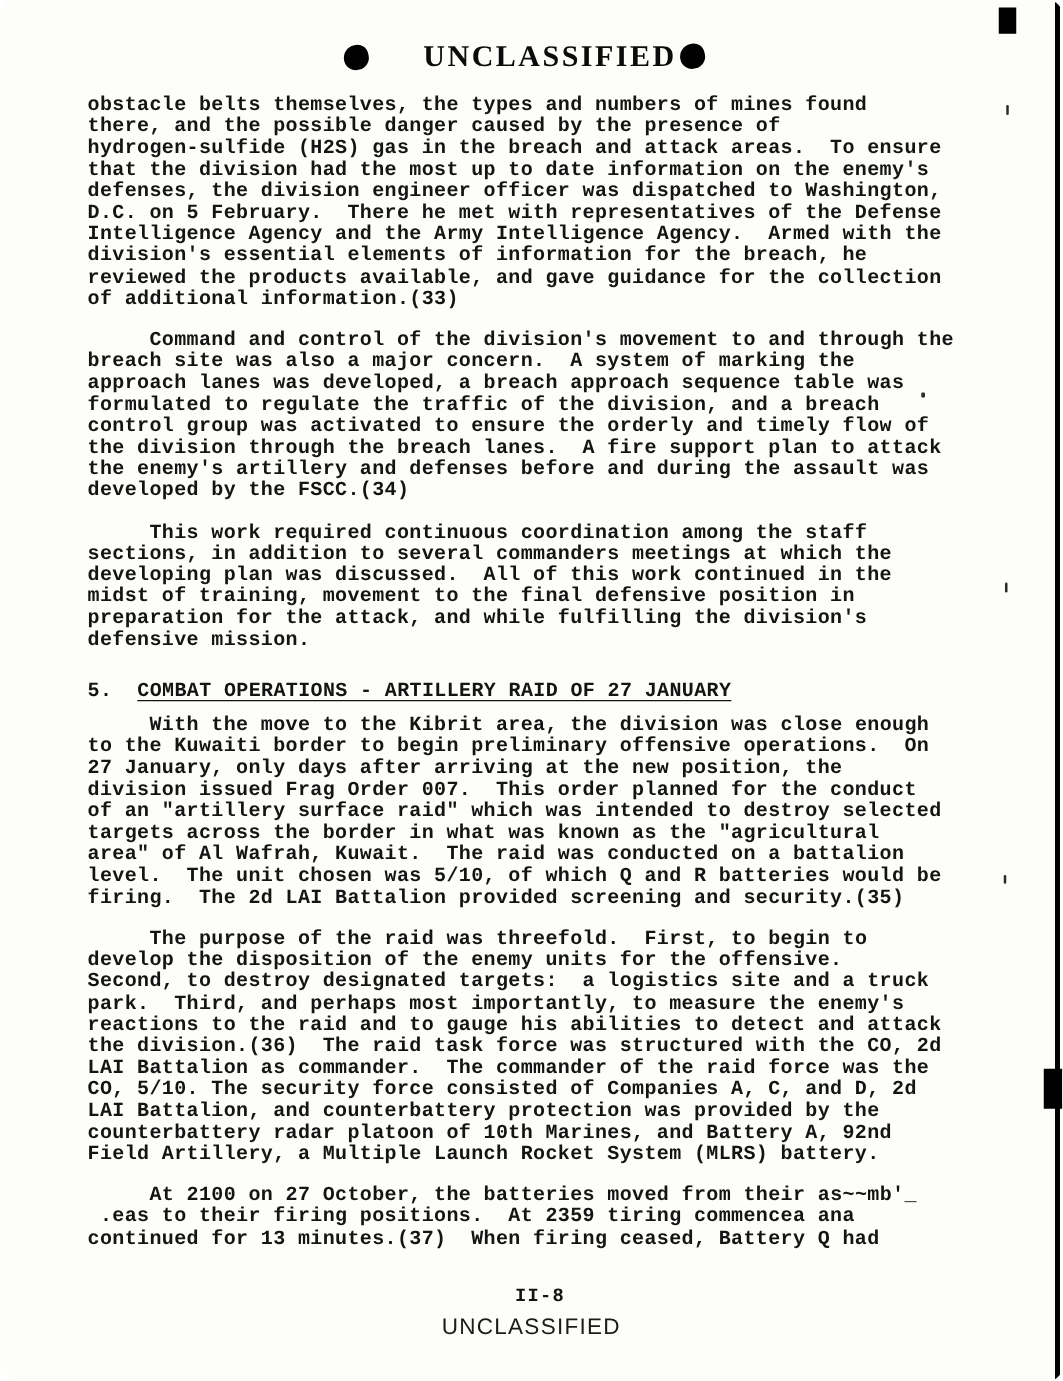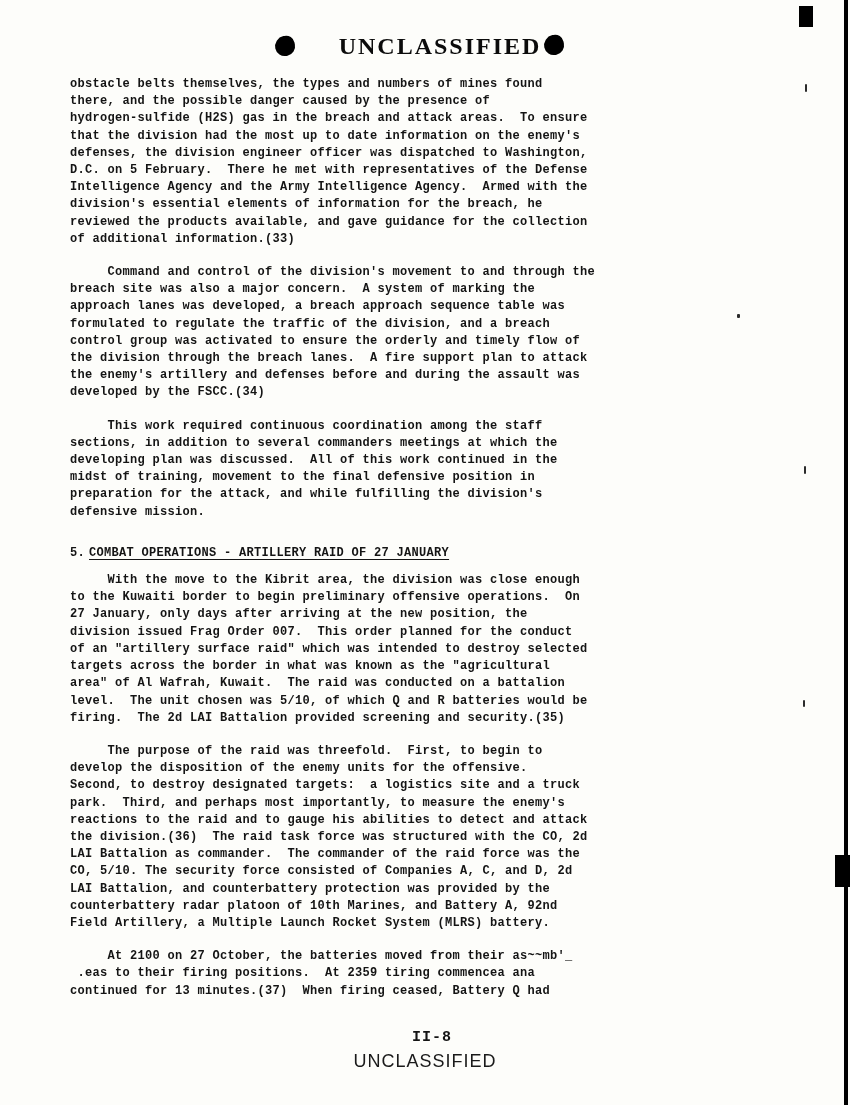--- a/index.html
+++ b/index.html
@@ -4,20 +4,21 @@
 <style>
   * { box-sizing: border-box; margin: 0; padding: 0; }
   html, body { background: #ffffff; }
   .page {
     position: relative;
     width: 850px;
     height: 1105px;
     background: #fdfdfa;
     overflow: hidden;
     font-family: "Liberation Mono", "DejaVu Sans Mono", monospace;
+    border-radius: 12px;
   }
 
   
   .doc-header { position: absolute; top: 0; left: 0; right: 0; height: 70px; }
   .header-title {
     position: absolute;
     top: 33px; left: 0; right: 0;
     text-align: center;
     transform: translateX(15px);
     font-family: "Liberation Serif", "DejaVu Serif", serif;
@@ -36,31 +37,31 @@
   .ornament.left  { left: 275px; top: 36px; }
   .ornament.right { left: 544px; top: 35px; }
 
   
   .doc-body {
     position: absolute;
     left: 70px;
     top: 76px;
     width: 740px;
     font-weight: bold;
-    font-size: 12px;
+    font-size: 16px;
     line-height: 17.2px;
     letter-spacing: 0.3px;
     color: #141414;
   }
   .para { white-space: pre-wrap; margin: 0 0 16px 0; }
   .heading { margin: 24px 0 10px 0; white-space: nowrap; }
   .heading .num { display: inline-block; }
   .heading .title {
     display: inline-block;
-    margin-left: 4px;
+    margin-left: 20px;
     text-decoration: underline;
     text-underline-offset: 3px;
   }
 
   
   .footer-pagenum {
     position: absolute;
     top: 1029px; left: 0; right: 0;
     text-align: center;
     transform: translateX(7px);

